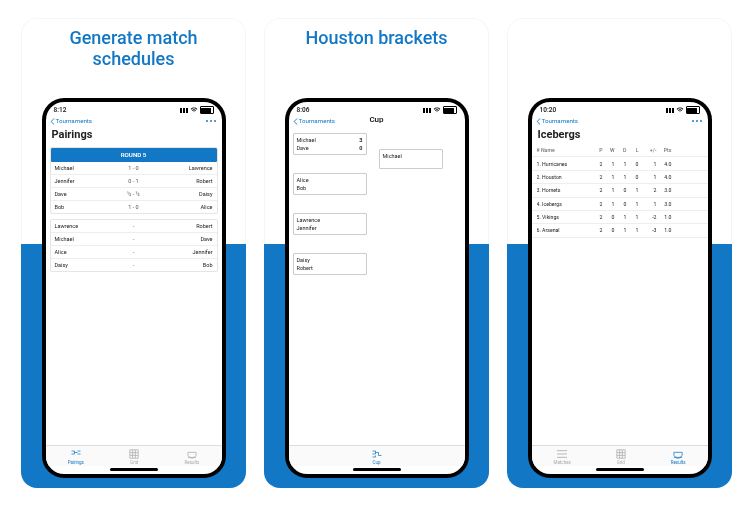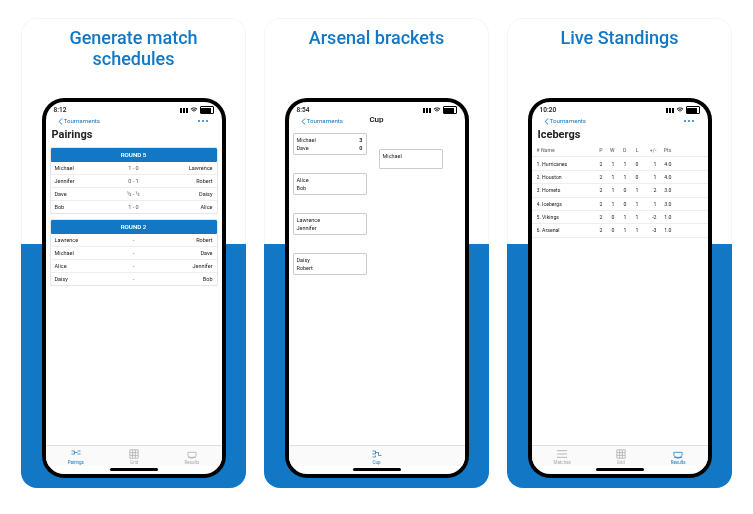--- a/index.html
+++ b/index.html
@@ -10,21 +10,21 @@
 .phone { position: absolute; top: 80px; left: 50%; transform: translateX(-50%); width: 184px; height: 380px; border-radius: 22px; background: #000; padding: 4px; box-sizing: border-box; }
 .screen { width: 100%; height: 100%; background: #fff; border-radius: 18px; overflow: hidden; display: flex; flex-direction: column; font-size: 6px; color: #222; position: relative; }
 .status { display: flex; justify-content: space-between; align-items: center; padding: 4px 8px 1px; font-size: 6.5px; font-weight: 600; }
 .status .icons { display: flex; align-items: center; gap: 2px; }
 .sig, .wifi, .batt { display: inline-block; }
 .sig { width: 8px; height: 5px; background: linear-gradient(to right, #000 25%, transparent 25% 35%, #000 35% 60%, transparent 60% 70%, #000 70%); }
 .wifi-svg { width: 8px; height: 6px; }
 .batt { width: 12px; height: 6px; border: 0.7px solid #000; border-radius: 1px; position: relative; }
 .batt::after { content: ""; position: absolute; right: -1.5px; top: 1px; width: 1px; height: 3px; background: #000; border-radius: 0.5px; }
 .batt::before { content: ""; position: absolute; left: 0.5px; top: 0.5px; bottom: 0.5px; width: 80%; background: #000; border-radius: 0.5px; }
-.nav { display: flex; align-items: center; justify-content: space-between; padding: 2px 12px; }
+.nav { display: flex; align-items: center; justify-content: space-between; padding: 2px 4px; }
 .back { color: #1278c5; font-size: 6.2px; display: flex; align-items: center; }
 .back svg { width: 5px; height: 7px; margin-right: 1px; }
 .dots { color: #1278c5; font-size: 9px; letter-spacing: 1px; line-height: 6px; }
 .title { font-weight: 700; font-size: 11px; padding: 1px 6px 3px; }
 .title-center { font-weight: 600; font-size: 8px; text-align: center; position: absolute; left: 0; right: 0; top: 0; pointer-events: none; }
 .body { flex: 1; overflow: hidden; }
 
 .round-h { background: #1278c5; color: #fff; text-align: center; font-size: 6.2px; font-weight: 600; padding: 3px 0; border-radius: 1px; }
 .match-row { display: flex; align-items: center; padding: 3px 4px; border-bottom: 0.5px solid #eee; font-size: 5.5px; }
 .match-row .p1 { flex: 1; text-align: left; }
@@ -99,21 +99,20 @@
                 <span class="sc">½ - ½</span>
                 <span class="p2">Daisy</span>
               </div>
               <div class="match-row">
                 <span class="p1">Bob</span>
                 <span class="sc">1 - 0</span>
                 <span class="p2">Alice</span>
               </div>
             </div>
             <div class="block">
-              <div class="round-h">ROUND 2</div>
               <div class="match-row">
                 <span class="p1">Lawrence</span>
                 <span class="sc">-</span>
                 <span class="p2">Robert</span>
               </div>
               <div class="match-row">
                 <span class="p1">Michael</span>
                 <span class="sc">-</span>
                 <span class="p2">Dave</span>
               </div>
@@ -149,25 +148,25 @@
           <span>Results</span>
         </div>
       </div>
       <div class="home-ind"></div>
     </div>
   </div>
 </div>
 
 <div class="panel">
   <div class="panel-half"></div>
-  <div class="caption">Arsenal brackets</div>
+  <div class="caption">Houston brackets</div>
   <div class="phone">
     <div class="screen">
       <div class="status">
-        <span>8:54</span>
+        <span>8:06</span>
         <span class="icons">
           <span class="sig"></span>
           <svg class="wifi-svg" viewBox="0 0 12 9">
                 <path d="M6 8 L7 7 A1.4 1.4 0 0 0 5 7 Z M3 5 A4.2 4.2 0 0 1 9 5 L8 6 A2.8 2.8 0 0 0 4 6 Z M1 3 A7 7 0 0 1 11 3 L10 4 A5.6 5.6 0 0 0 2 4 Z" fill="#000"></path>
               </svg>
           <span class="batt"></span>
         </span>
       </div>
       <div class="nav" style="position:relative;">
         <span class="back">
@@ -241,21 +240,20 @@
           <span>Cup</span>
         </div>
       </div>
       <div class="home-ind"></div>
     </div>
   </div>
 </div>
 
 <div class="panel">
   <div class="panel-half"></div>
-  <div class="caption">Live Standings</div>
   <div class="phone">
     <div class="screen">
       <div class="status">
         <span>10:20</span>
         <span class="icons">
           <span class="sig"></span>
           <svg class="wifi-svg" viewBox="0 0 12 9">
                 <path d="M6 8 L7 7 A1.4 1.4 0 0 0 5 7 Z M3 5 A4.2 4.2 0 0 1 9 5 L8 6 A2.8 2.8 0 0 0 4 6 Z M1 3 A7 7 0 0 1 11 3 L10 4 A5.6 5.6 0 0 0 2 4 Z" fill="#000"></path>
               </svg>
           <span class="batt"></span>

